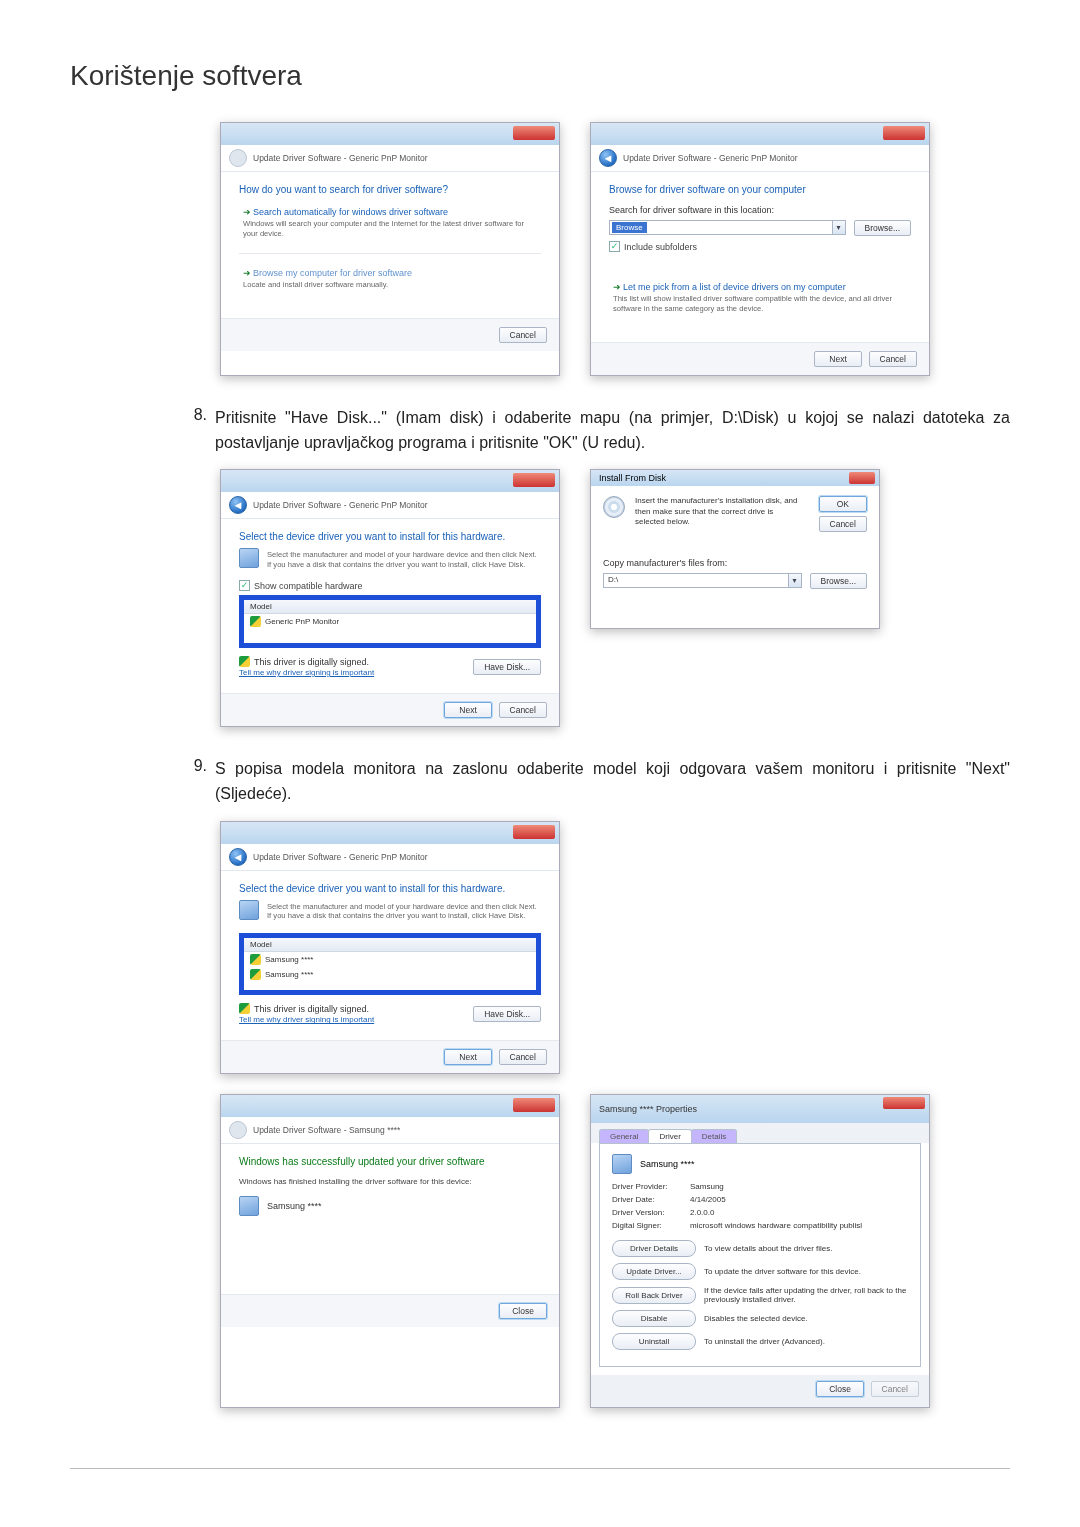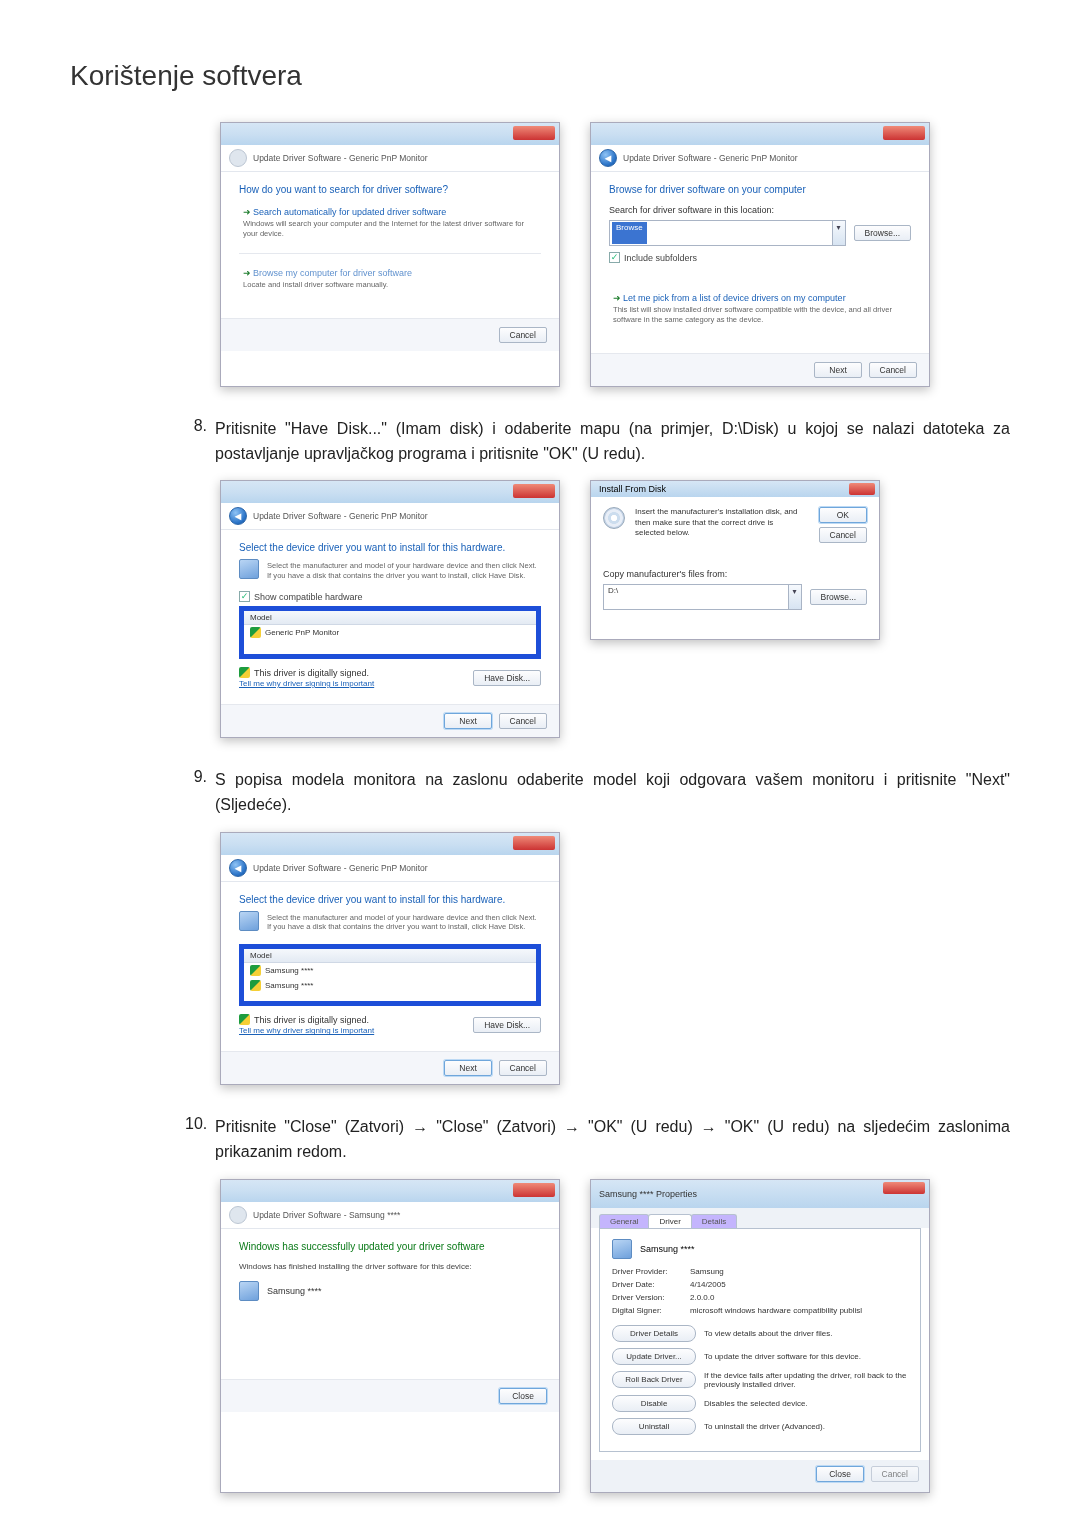--- a/index.html
+++ b/index.html
@@ -23,21 +23,21 @@
     .body { padding: 12px 18px 16px 18px; background:#fff; }
     .blue-link { color:#1a61b8; }
     .green-head { color:#0a7a18; font-size:10px; }
     .blue-head { color:#1a61b8; font-size:10px; }
     .tiny { color:#666; font-size:7.6px; line-height:1.3; display:block; margin-top:2px; }
     .option { padding:6px 4px; margin:6px 0; }
     .hr { border:none; border-top:1px solid #e5e8ee; margin:8px 0; }
     .foot { text-align:right; padding:8px 12px; border-top:1px solid #e5e8ee; background:#f4f6fa; }
     .btn { display:inline-block; min-width:48px; padding:2px 10px; font-size:8.5px; border:1px solid #aab6c6; background:linear-gradient(180deg,#fdfdfe,#e9eef5); color:#333; border-radius:2px; margin-left:4px; text-align:center; }
     .btn.blue-border { border:1px solid #6fa6db; box-shadow:0 0 0 1px #bcd9f4; }
-    .input-line { border:1px solid #a9b4c5; background:#fff; height:26px; position:relative; margin:2px 0; }
+    .input-line { border:1px solid #a9b4c5; background:#fff; height:15px; position:relative; margin:2px 0; }
     .input-line .sel { position:absolute; left:2px; top:1px; bottom:1px; background:#3b74d1; color:#fff; padding:0 4px; font-size:8px; line-height:12px; }
     .input-line .dd { position:absolute; right:0; top:0; bottom:0; width:13px; background:linear-gradient(180deg,#f6f9fd,#d7e4f2); border-left:1px solid #a9b4c5; text-align:center; line-height:13px; color:#445; font-size:8px; }
     .chk { display:flex; align-items:center; gap:4px; margin-top:4px; color:#444; }
     .chkbox { width:11px; height:11px; border:1px solid #8aa; background:#fff; display:inline-flex; align-items:center; justify-content:center; color:#2b7; font-size:9px; line-height:9px; }
     .list { border:5px solid #1d4ed8; background:#fff; margin:4px 0 8px 0; }
     .list .lh { background:linear-gradient(180deg,#f5f8fc,#e3eaf3); padding:2px 6px; font-size:8px; color:#333; border-bottom:1px solid #cfd8e5; }
     .list .li { padding:2px 6px; font-size:8px; color:#333; display:flex; gap:4px; align-items:center; }
     .shield { width:11px; height:11px; background:linear-gradient(135deg,#1d9c3e 48%, #f5cf36 52%); border-radius:2px; display:inline-block; }
     .device-ico { width:20px; height:20px; background:linear-gradient(160deg,#b9d5f4,#6fa1dc); border:1px solid #5d8cc2; display:inline-block; border-radius:2px; }
     .cd-ico { width:22px; height:22px; border-radius:50%; background:radial-gradient(circle,#fff 0 20%,#cde 24% 40%,#e8eef7 44% 60%,#c5d4e7 64% 80%,#e8eef7 84% 100%); border:1px solid #9ab; display:inline-block; }
@@ -63,21 +63,21 @@
   <div class="shot-row">
     <div class="dlg">
       <div class="glass-top red"></div>
       <div class="hdr">
         <span class="back-dis"></span>
         <span class="crumb">Update Driver Software - Generic PnP Monitor</span>
       </div>
       <div class="body">
         <div class="blue-head">How do you want to search for driver software?</div>
         <div class="option">
-          <span style="color:#1f7e2f;font-size:9px">➜ </span><span class="blue-link">Search automatically for updated driver software</span>
+          <span style="color:#1f7e2f;font-size:9px">➜ </span><span class="blue-link">Search automatically for windows driver software</span>
           <span class="tiny">Windows will search your computer and the Internet for the latest driver software for your device.</span>
         </div>
         <hr class="hr">
         <div class="option">
           <span style="color:#1f7e2f;font-size:9px">➜ </span><span class="blue-link" style="opacity:.7">Browse my computer for driver software</span>
           <span class="tiny">Locate and install driver software manually.</span>
         </div>
       </div>
       <div class="foot"><span class="btn">Cancel</span></div>
     </div>
@@ -228,24 +228,20 @@
           <span class="btn">Have Disk...</span>
         </div>
       </div>
       <div class="foot">
         <span class="btn blue-border">Next</span>
         <span class="btn">Cancel</span>
       </div>
     </div>
   </div>
 
-  <div class="step">
-    <div class="step-num">10.</div>
-    <div class="step-text">Pritisnite "Close" (Zatvori) → "Close" (Zatvori) → "OK" (U redu) → "OK" (U redu) na sljedećim zaslonima prikazanim redom.</div>
-  </div>
 
   <div class="shot-row">
     <div class="dlg">
       <div class="glass-top red"></div>
       <div class="hdr">
         <span class="back-dis"></span>
         <span class="crumb">Update Driver Software - Samsung ****</span>
       </div>
       <div class="body" style="min-height:150px">
         <div class="green-head">Windows has successfully updated your driver software</div>

